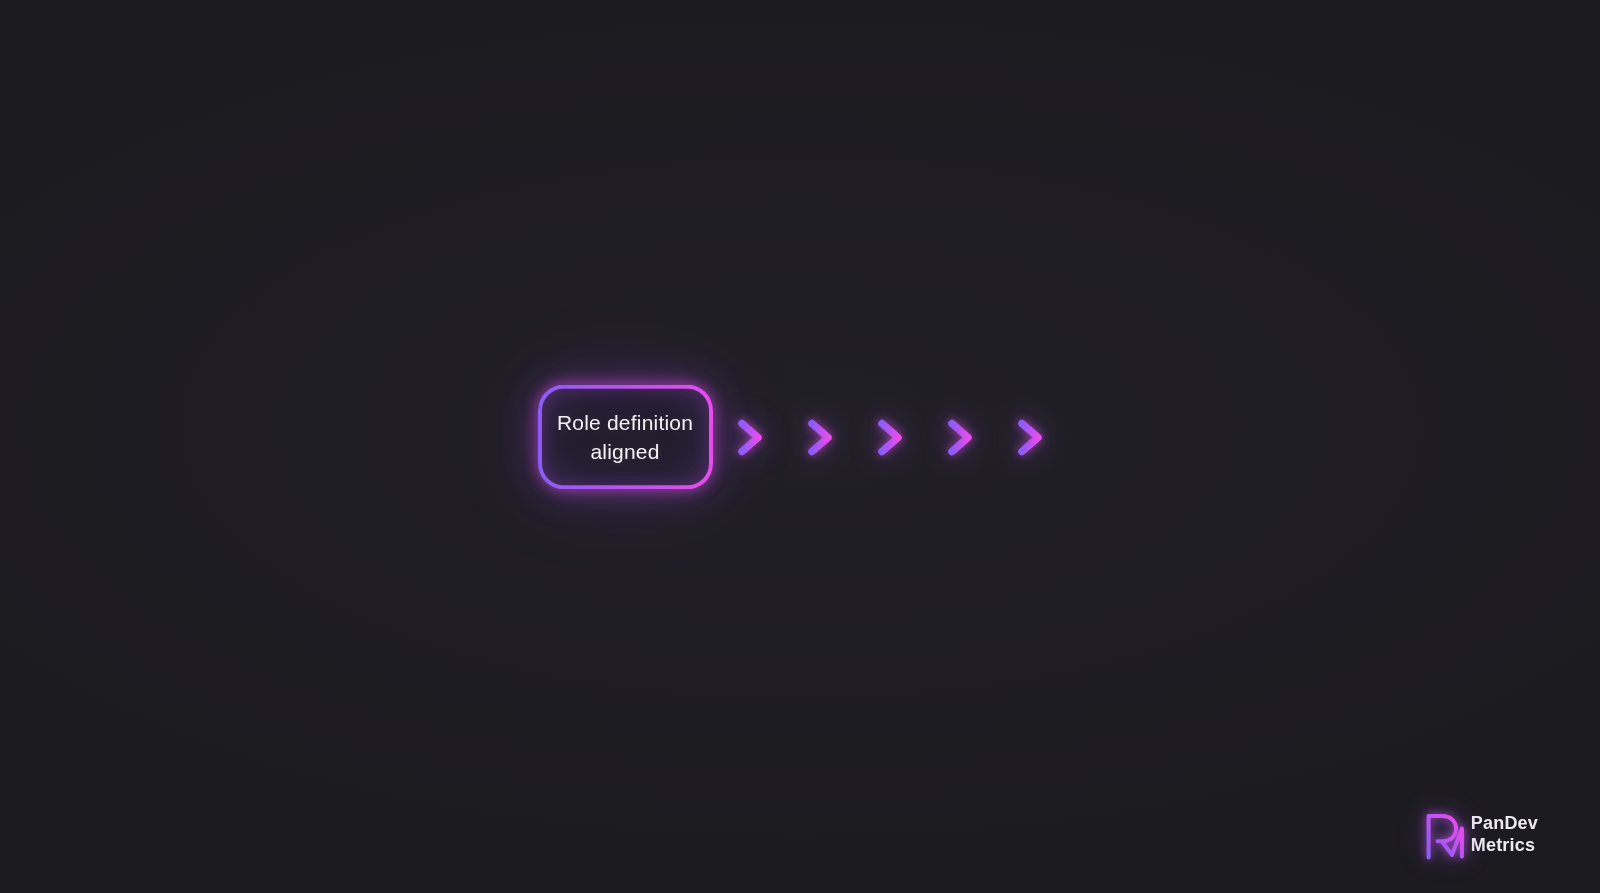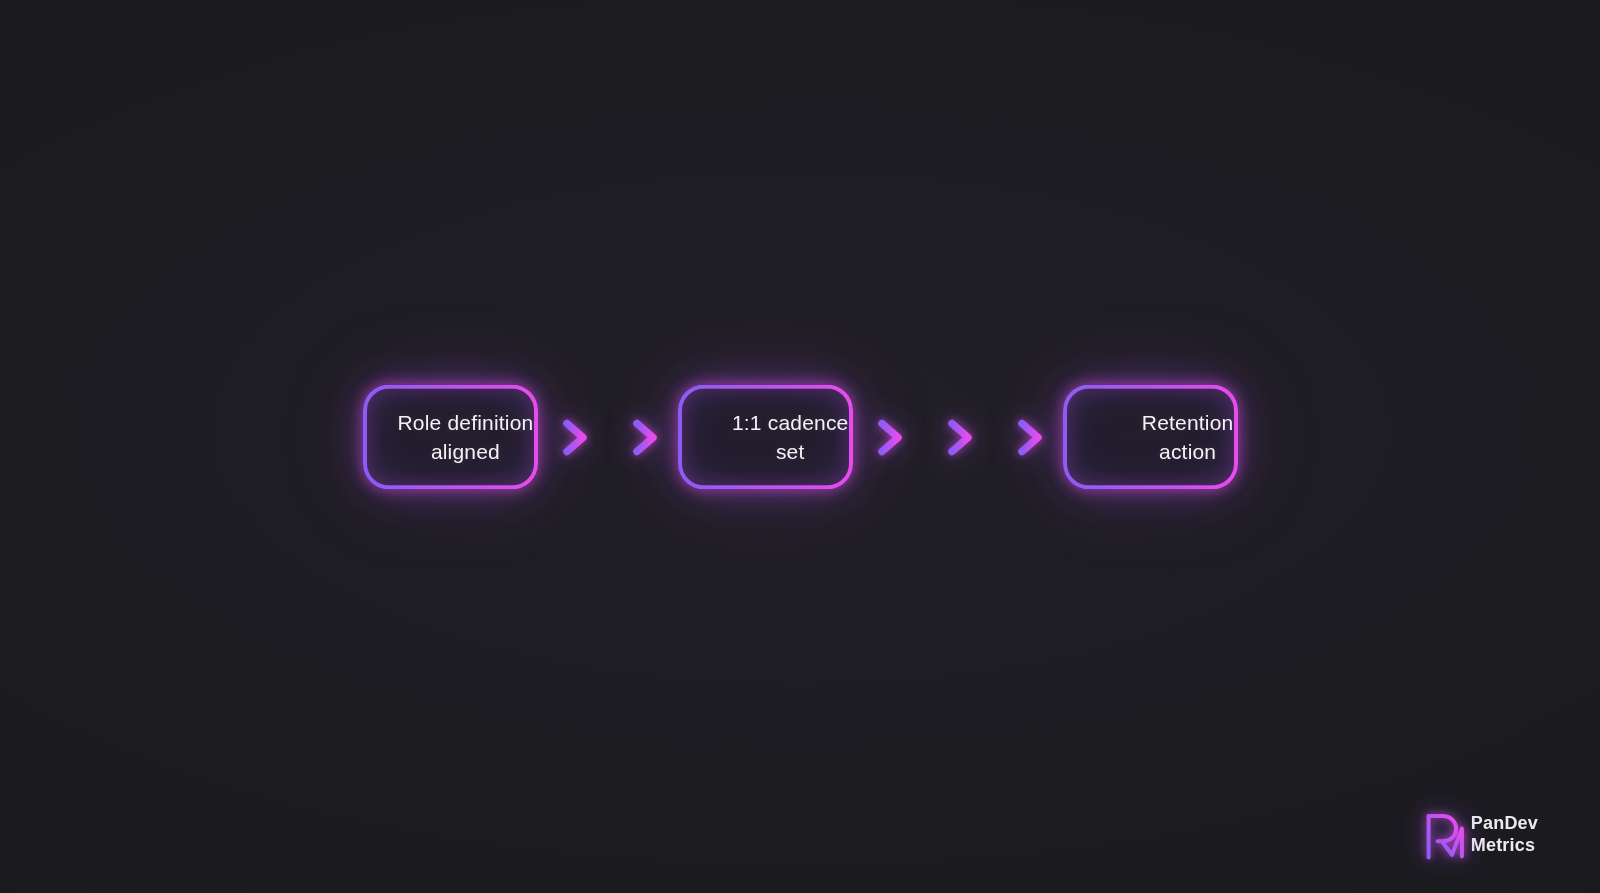--- a/index.html
+++ b/index.html
@@ -29,21 +29,21 @@
   }
 
   .step {
     width: 167px;
     height: 97px;
     flex: 0 0 auto;
     border: 4px solid transparent;
     border-radius: 26px;
     display: flex;
     align-items: center;
-    justify-content: flex-end;
+    justify-content: center;
     background:
       radial-gradient(130% 150% at 50% 50%, #231d2d 28%, #342a46 100%) padding-box,
       linear-gradient(90deg, var(--accent-violet), var(--accent-magenta)) border-box;
     box-shadow:
       0 0 14px rgba(228, 76, 238, 0.55),
       0 0 38px rgba(187, 86, 245, 0.33),
       0 0 85px rgba(150, 80, 240, 0.18),
       inset 0 0 18px rgba(216, 70, 238, 0.22),
       inset 0 0 44px rgba(139, 92, 246, 0.16);
   }
@@ -123,24 +123,20 @@
   </svg>
 
 
   <svg class="arrow" width="50" height="44" viewBox="0 0 50 44">
     <g fill="none" stroke="url(#neonGrad)" stroke-width="7.5" stroke-linecap="round" stroke-linejoin="round">
       <path d="M5 22 H28"></path>
       <path d="M19 8 L35 22 L19 36"></path>
     </g>
   </svg>
 
-  <div class="step">
-    <span class="step-label">1:1 cadence
-set</span>
-  </div>
 
   <svg class="arrow" width="50" height="44" viewBox="0 0 50 44">
     <g fill="none" stroke="url(#neonGrad)" stroke-width="7.5" stroke-linecap="round" stroke-linejoin="round">
       <path d="M5 22 H28"></path>
       <path d="M19 8 L35 22 L19 36"></path>
     </g>
   </svg>
 
 
   <svg class="arrow" width="50" height="44" viewBox="0 0 50 44">
@@ -151,24 +147,20 @@
   </svg>
 
 
   <svg class="arrow" width="50" height="44" viewBox="0 0 50 44">
     <g fill="none" stroke="url(#neonGrad)" stroke-width="7.5" stroke-linecap="round" stroke-linejoin="round">
       <path d="M5 22 H28"></path>
       <path d="M19 8 L35 22 L19 36"></path>
     </g>
   </svg>
 
-  <div class="step">
-    <span class="step-label">Retention
-action</span>
-  </div>
 
 </div>
 
 <div class="brand">
   <svg class="brand-monogram" width="54" height="60" viewBox="0 0 60 66">
     <g fill="none" stroke="url(#logoGrad)" stroke-width="4.5" stroke-linecap="round" stroke-linejoin="round">
       <path d="M14 58 V12 H29 C38.5 12 44.5 18 44.5 26 C44.5 34 38.5 40 29 40 H24"></path>
       <path d="M29.5 41 L40 55 L51 26 L51 57"></path>
     </g>
   </svg>

